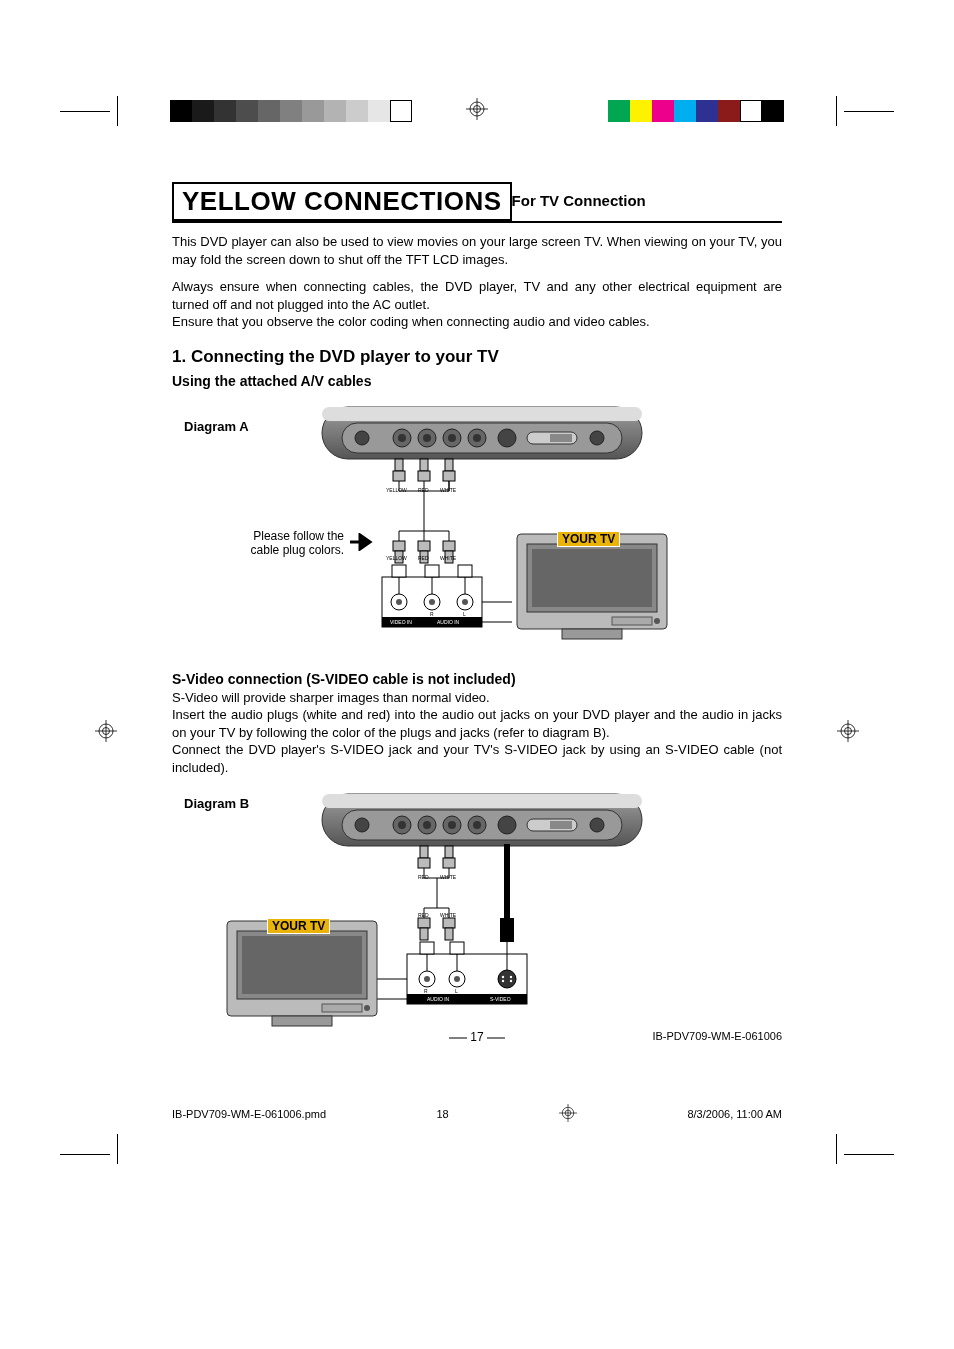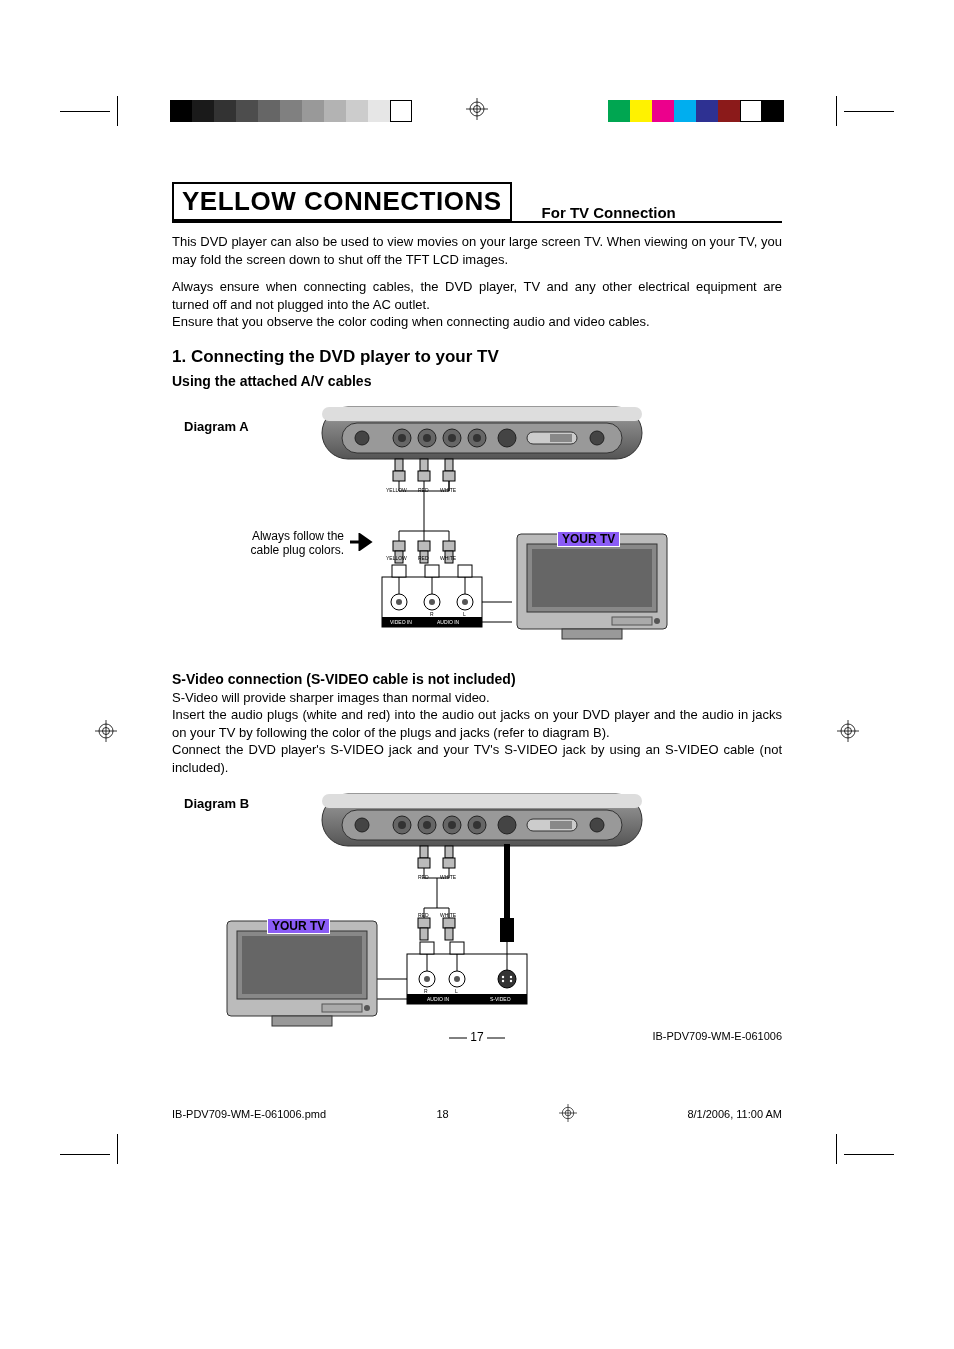--- a/index.html
+++ b/index.html
@@ -45,34 +45,34 @@
   }
 
   .page {
     margin: 0 auto;
     width: 610px;
     padding: 50px 0 10px 0;
   }
 
   .title-row { display: flex; align-items: flex-end; border-bottom: 2px solid #000; }
   .title-box { border: 2px solid #000; padding: 2px 8px; font-size: 26px; font-weight: bold; letter-spacing: 0.5px; }
-  .subtitle { font-size: 15px; font-weight: bold; margin-left: 30px; padding-bottom: 0; }
+  .subtitle { font-size: 15px; font-weight: bold; padding-bottom: 12px; }
 
   .body-text { font-size: 13px; line-height: 1.35; margin-top: 10px; text-align: justify; }
   .h2 { font-size: 17px; font-weight: bold; margin-top: 16px; }
   .h3 { font-size: 14px; font-weight: bold; margin-top: 6px; }
 
   .diagram-area { position: relative; margin-top: 10px; height: 260px; }
   .diagram-area-b { position: relative; margin-top: 10px; height: 240px; }
   .diagram-label { position: absolute; font-weight: bold; font-size: 13px; }
 
   .follow-text { position: absolute; font-size: 12px; text-align: right; width: 140px; }
   .arrow { position: absolute; }
 
-  .tv-label { position: absolute; font-weight: bold; font-size: 12px; background: #8b5cf6; padding: 0 4px; border: 1px solid #fff; }
+  .tv-label { position: absolute; font-weight: bold; font-size: 12px; background: #eab308; padding: 0 4px; border: 1px solid #fff; }
 
   .tiny { font-size: 5px; }
 
   .player-svg { position: absolute; }
   .tv-svg { position: absolute; }
 
   .page-num {
     text-align: center;
     font-size: 12px;
     margin-top: 4px;
@@ -247,21 +247,21 @@
     <div class="tiny" style="position:absolute;left:214px;top:156px">YELLOW</div>
     <div class="tiny" style="position:absolute;left:246px;top:156px">RED</div>
     <div class="tiny" style="position:absolute;left:268px;top:156px">WHITE</div>
 
     <div class="tiny" style="position:absolute;left:218px;top:220px;color:#fff">VIDEO IN</div>
     <div class="tiny" style="position:absolute;left:265px;top:220px;color:#fff">AUDIO IN</div>
     <div class="tiny" style="position:absolute;left:258px;top:212px">R</div>
     <div class="tiny" style="position:absolute;left:291px;top:212px">L</div>
 
     <div class="follow-text" style="left:32px;top:130px">
-      <span>Always follow the</span><br>
+      <span>Please follow the</span><br>
       <span>cable plug colors.</span>
     </div>
     <div class="arrow" style="left:178px;top:134px">
       <svg width="26" height="18">
           <path d="M0 9 h16 M10 2 l10 7 l-10 7 z" fill="#000" stroke="#000" stroke-width="3"></path>
         </svg>
     </div>
 
     <svg class="tv-svg" style="left:340px;top:130px" width="160" height="115" viewBox="0 0 160 115">
       <rect x="5" y="5" width="150" height="95" rx="4" fill="#bbb" stroke="#333"></rect>
@@ -384,21 +384,21 @@
   <span>IB-PDV709-WM-E-061006.pmd</span>
   <span>18</span>
   <span class="footer-reg">
     <svg width="18" height="18" viewBox="0 0 22 22">
       <circle cx="11" cy="11" r="7" fill="none" stroke="#000" stroke-width="0.8"></circle>
       <circle cx="11" cy="11" r="3.5" fill="none" stroke="#000" stroke-width="0.8"></circle>
       <line x1="0" y1="11" x2="22" y2="11" stroke="#000" stroke-width="0.8"></line>
       <line x1="11" y1="0" x2="11" y2="22" stroke="#000" stroke-width="0.8"></line>
     </svg>
   </span>
-  <span>8/1/2006, 11:00 AM</span>
+  <span>8/3/2006, 11:00 AM</span>
 </div>
 
 <div style="position:relative;height:60px;margin-top:10px">
   <div style="position:absolute;left:60px;top:20px;width:50px;height:1px;background:#000"></div>
   <div style="position:absolute;left:117px;top:0px;width:1px;height:30px;background:#000"></div>
   <div style="position:absolute;right:60px;top:20px;width:50px;height:1px;background:#000"></div>
   <div style="position:absolute;right:117px;top:0px;width:1px;height:30px;background:#000"></div>
 </div>
 
 </body></html>

